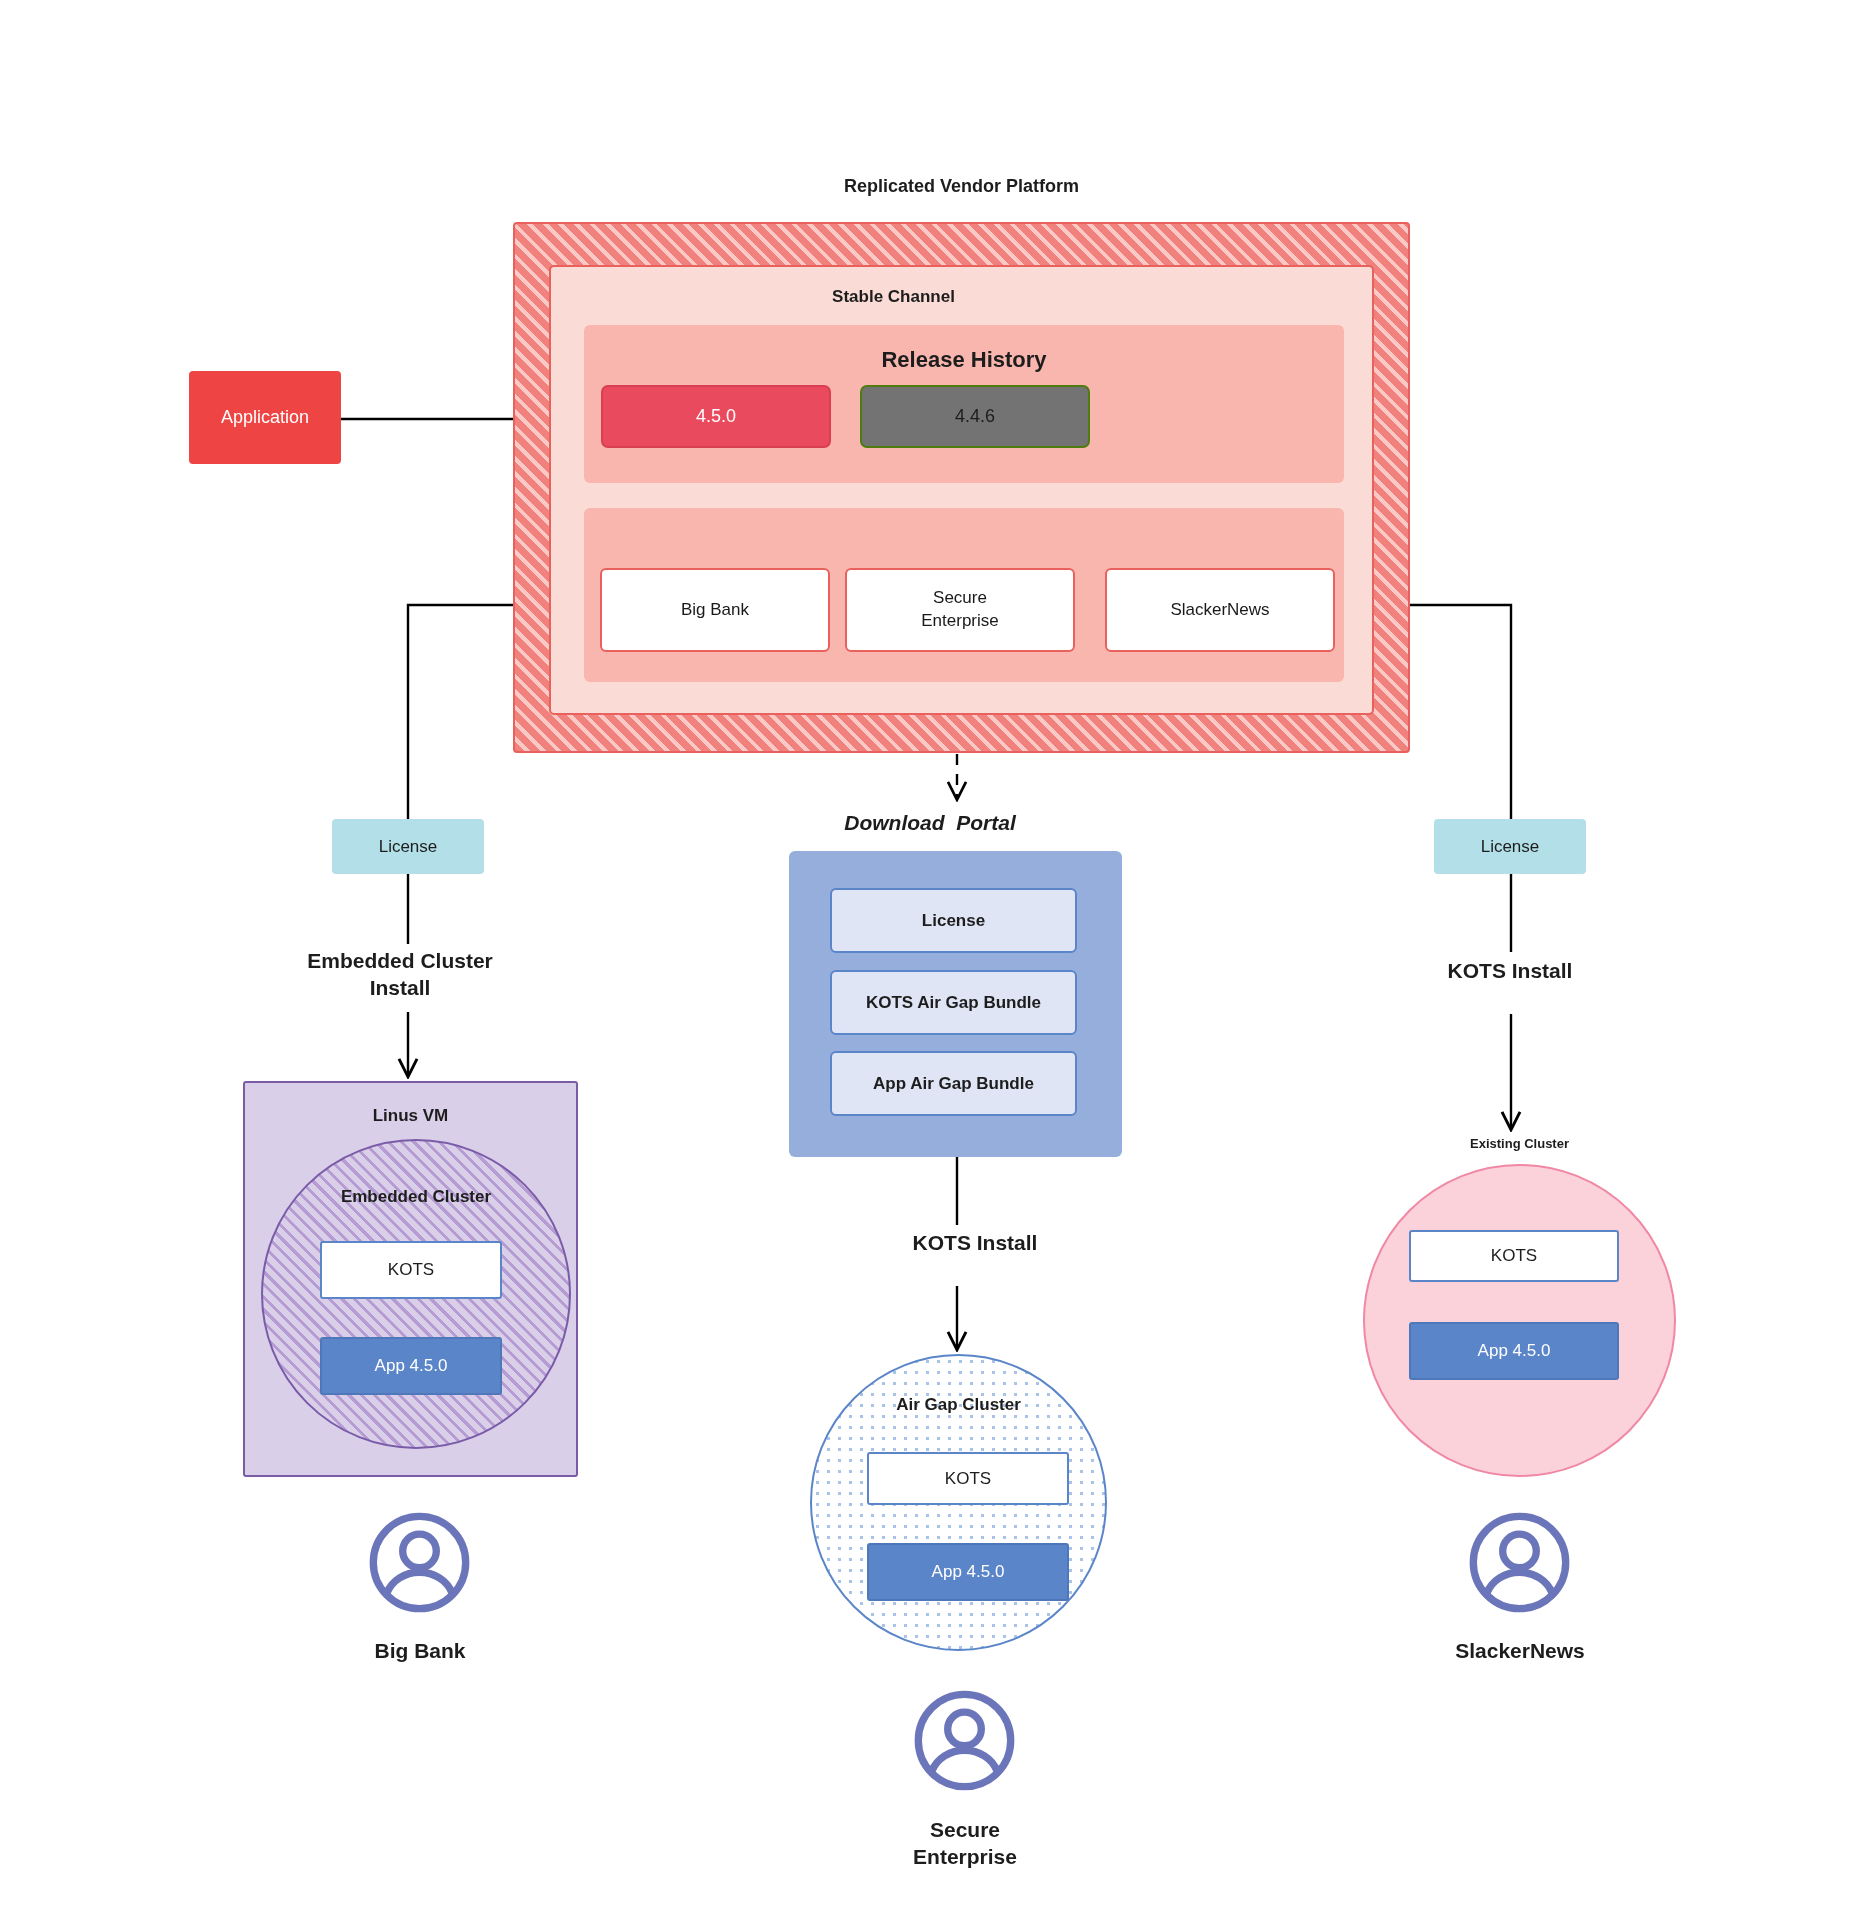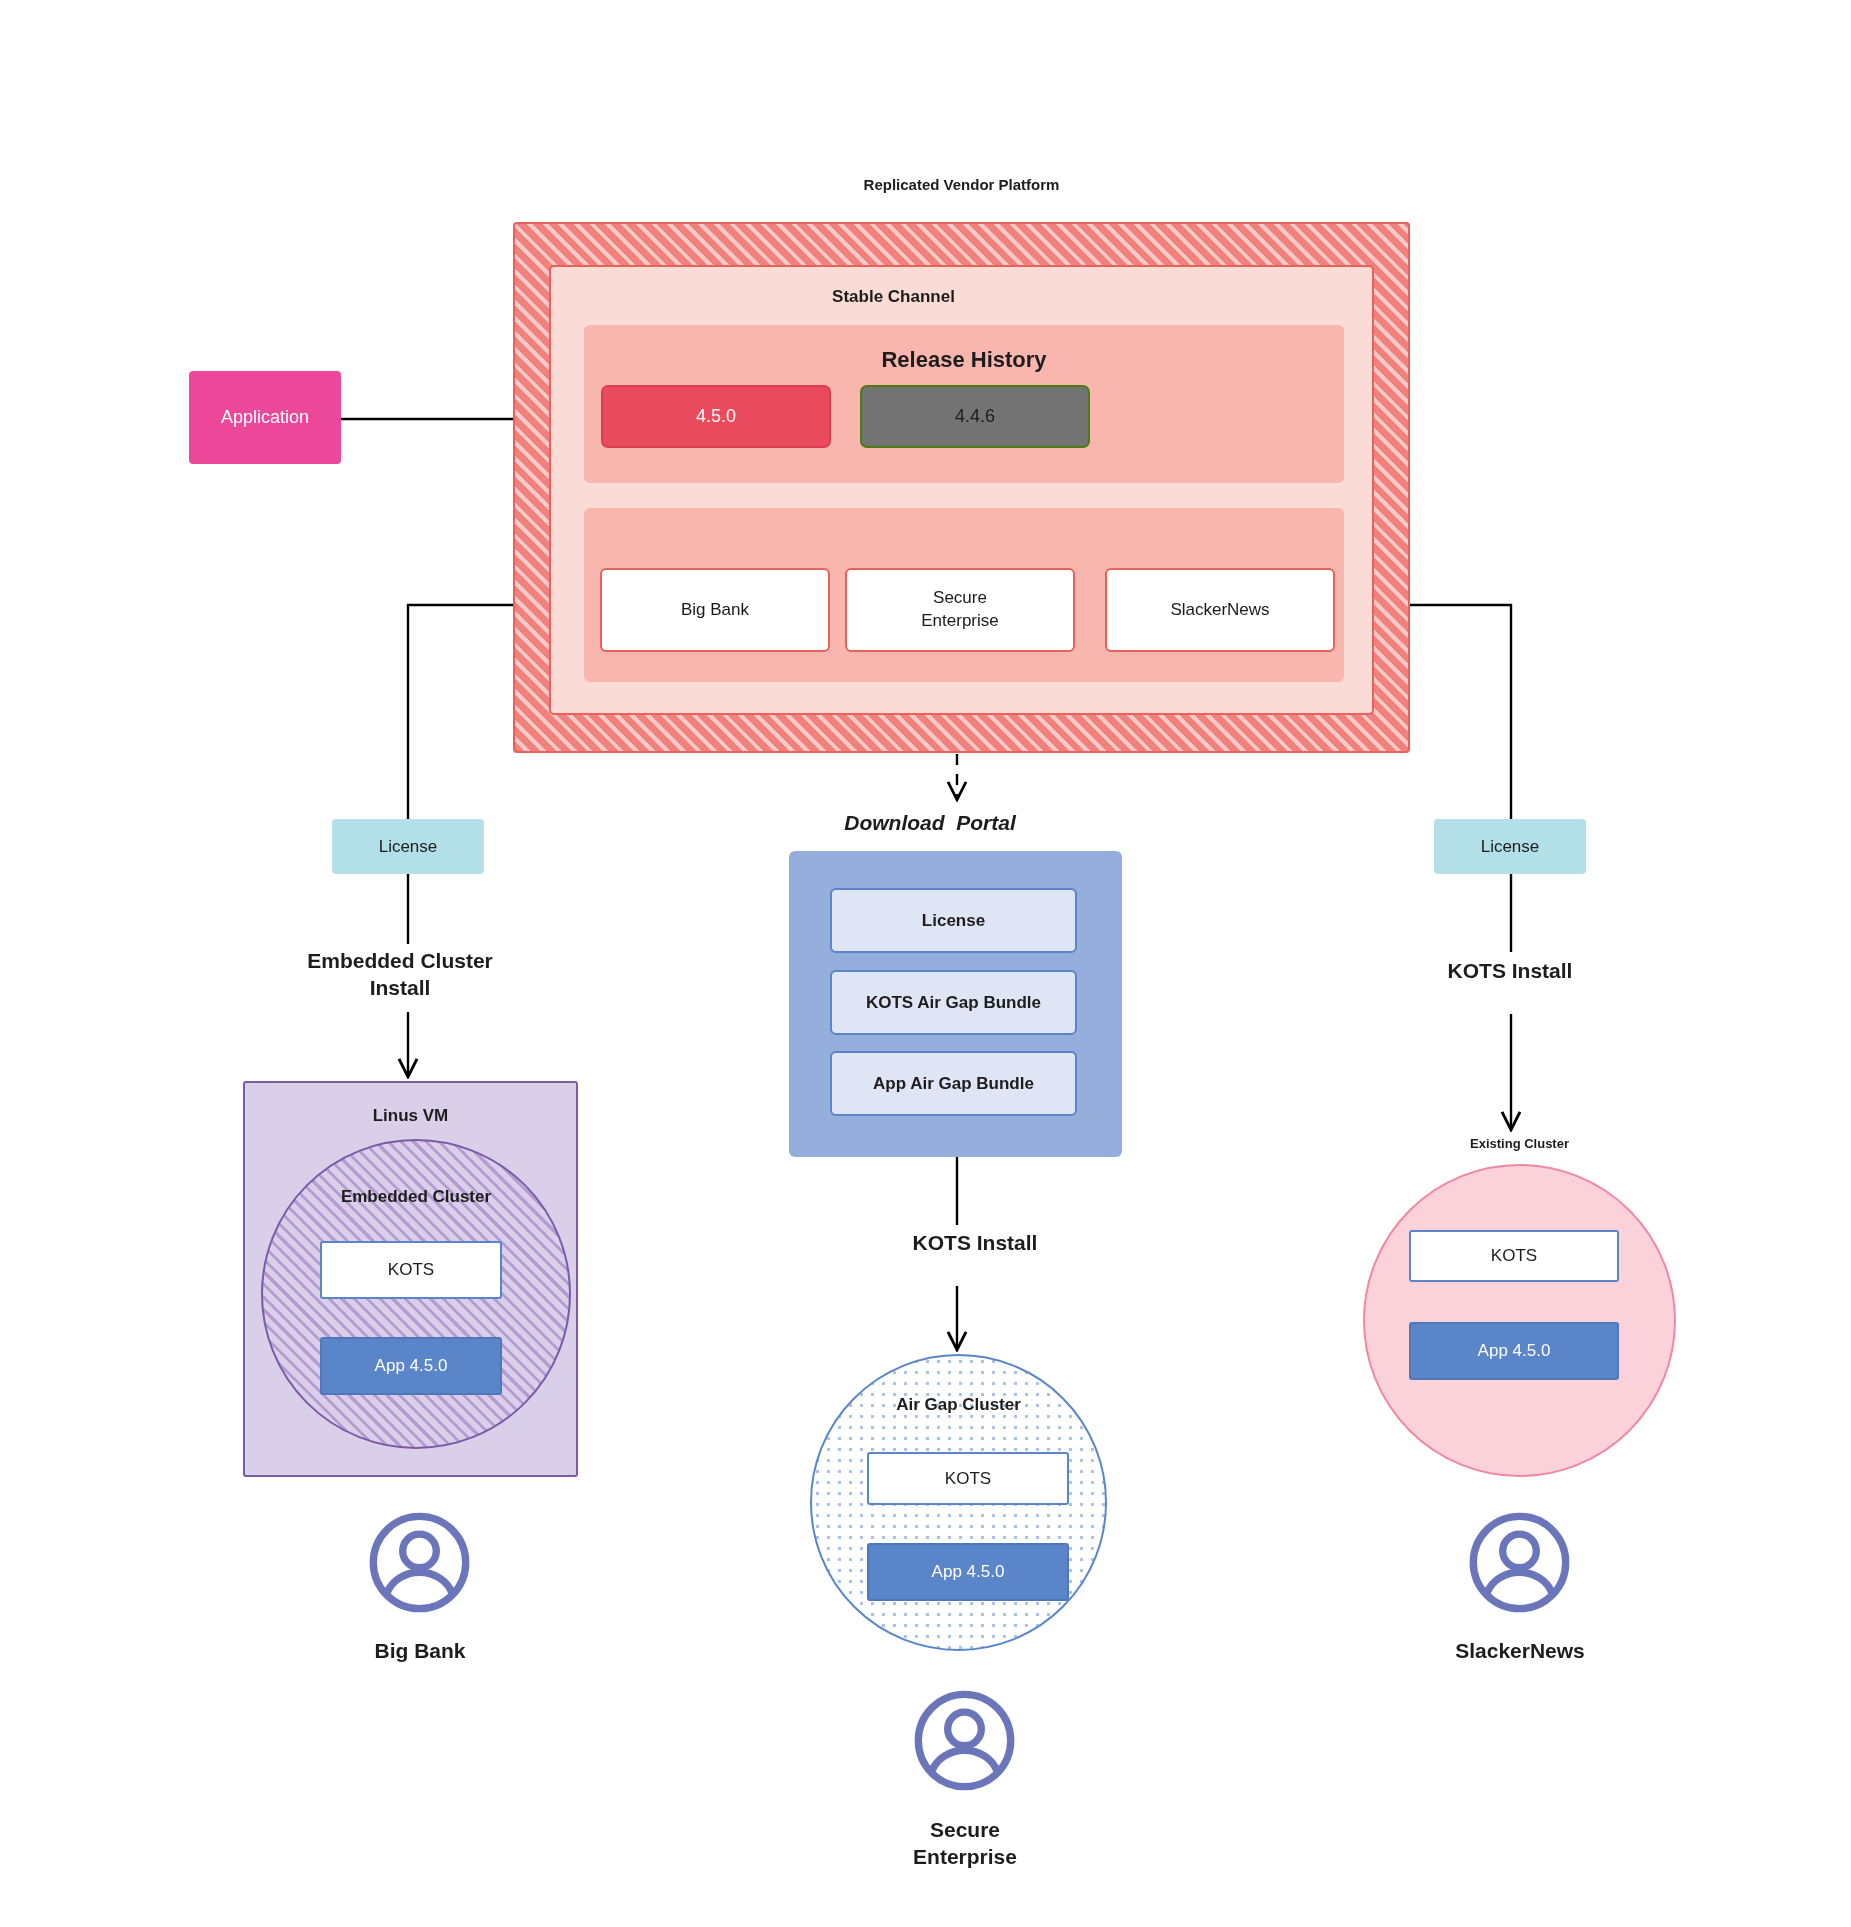--- a/index.html
+++ b/index.html
@@ -35,21 +35,21 @@
     border-radius: 4px;
     background-color: #f0817c;
     background-image: repeating-linear-gradient(
         45deg,
         #f0817c 0px, #f0817c 7px,
         #fbc9c5 7px, #fbc9c5 11px);
     border: 2px solid #e8615c;
   }
   #platform-title {
     left: 513px; top: 175px; width: 897px;
-    font-size: 15px; font-weight: 700;
+    font-size: 18px; font-weight: 700;
   }
 
   
   #stable-channel {
     left: 549px; top: 265px; width: 825px; height: 450px;
     background: #fbdbd6;
     border: 2px solid #e8615c;
     border-radius: 5px;
   }
   #stable-channel-title {
@@ -107,21 +107,21 @@
     line-height: 1.35;
     white-space: pre-line;
   }
   #customer-chip-0 { left: 600px;  width: 230px; }
   #customer-chip-1 { left: 845px;  width: 230px; }
   #customer-chip-2 { left: 1105px; width: 230px; }
 
   
   #application-box {
     left: 189px; top: 371px; width: 152px; height: 93px;
-    background: #ec4899;
+    background: #ef4444;
     border-radius: 4px;
     display: flex; align-items: center; justify-content: center;
     color: #ffffff; font-size: 18px;
   }
 
   
   .license-chip {
     width: 152px; height: 55px;
     background: #b3dfe8;
     border-radius: 4px;

